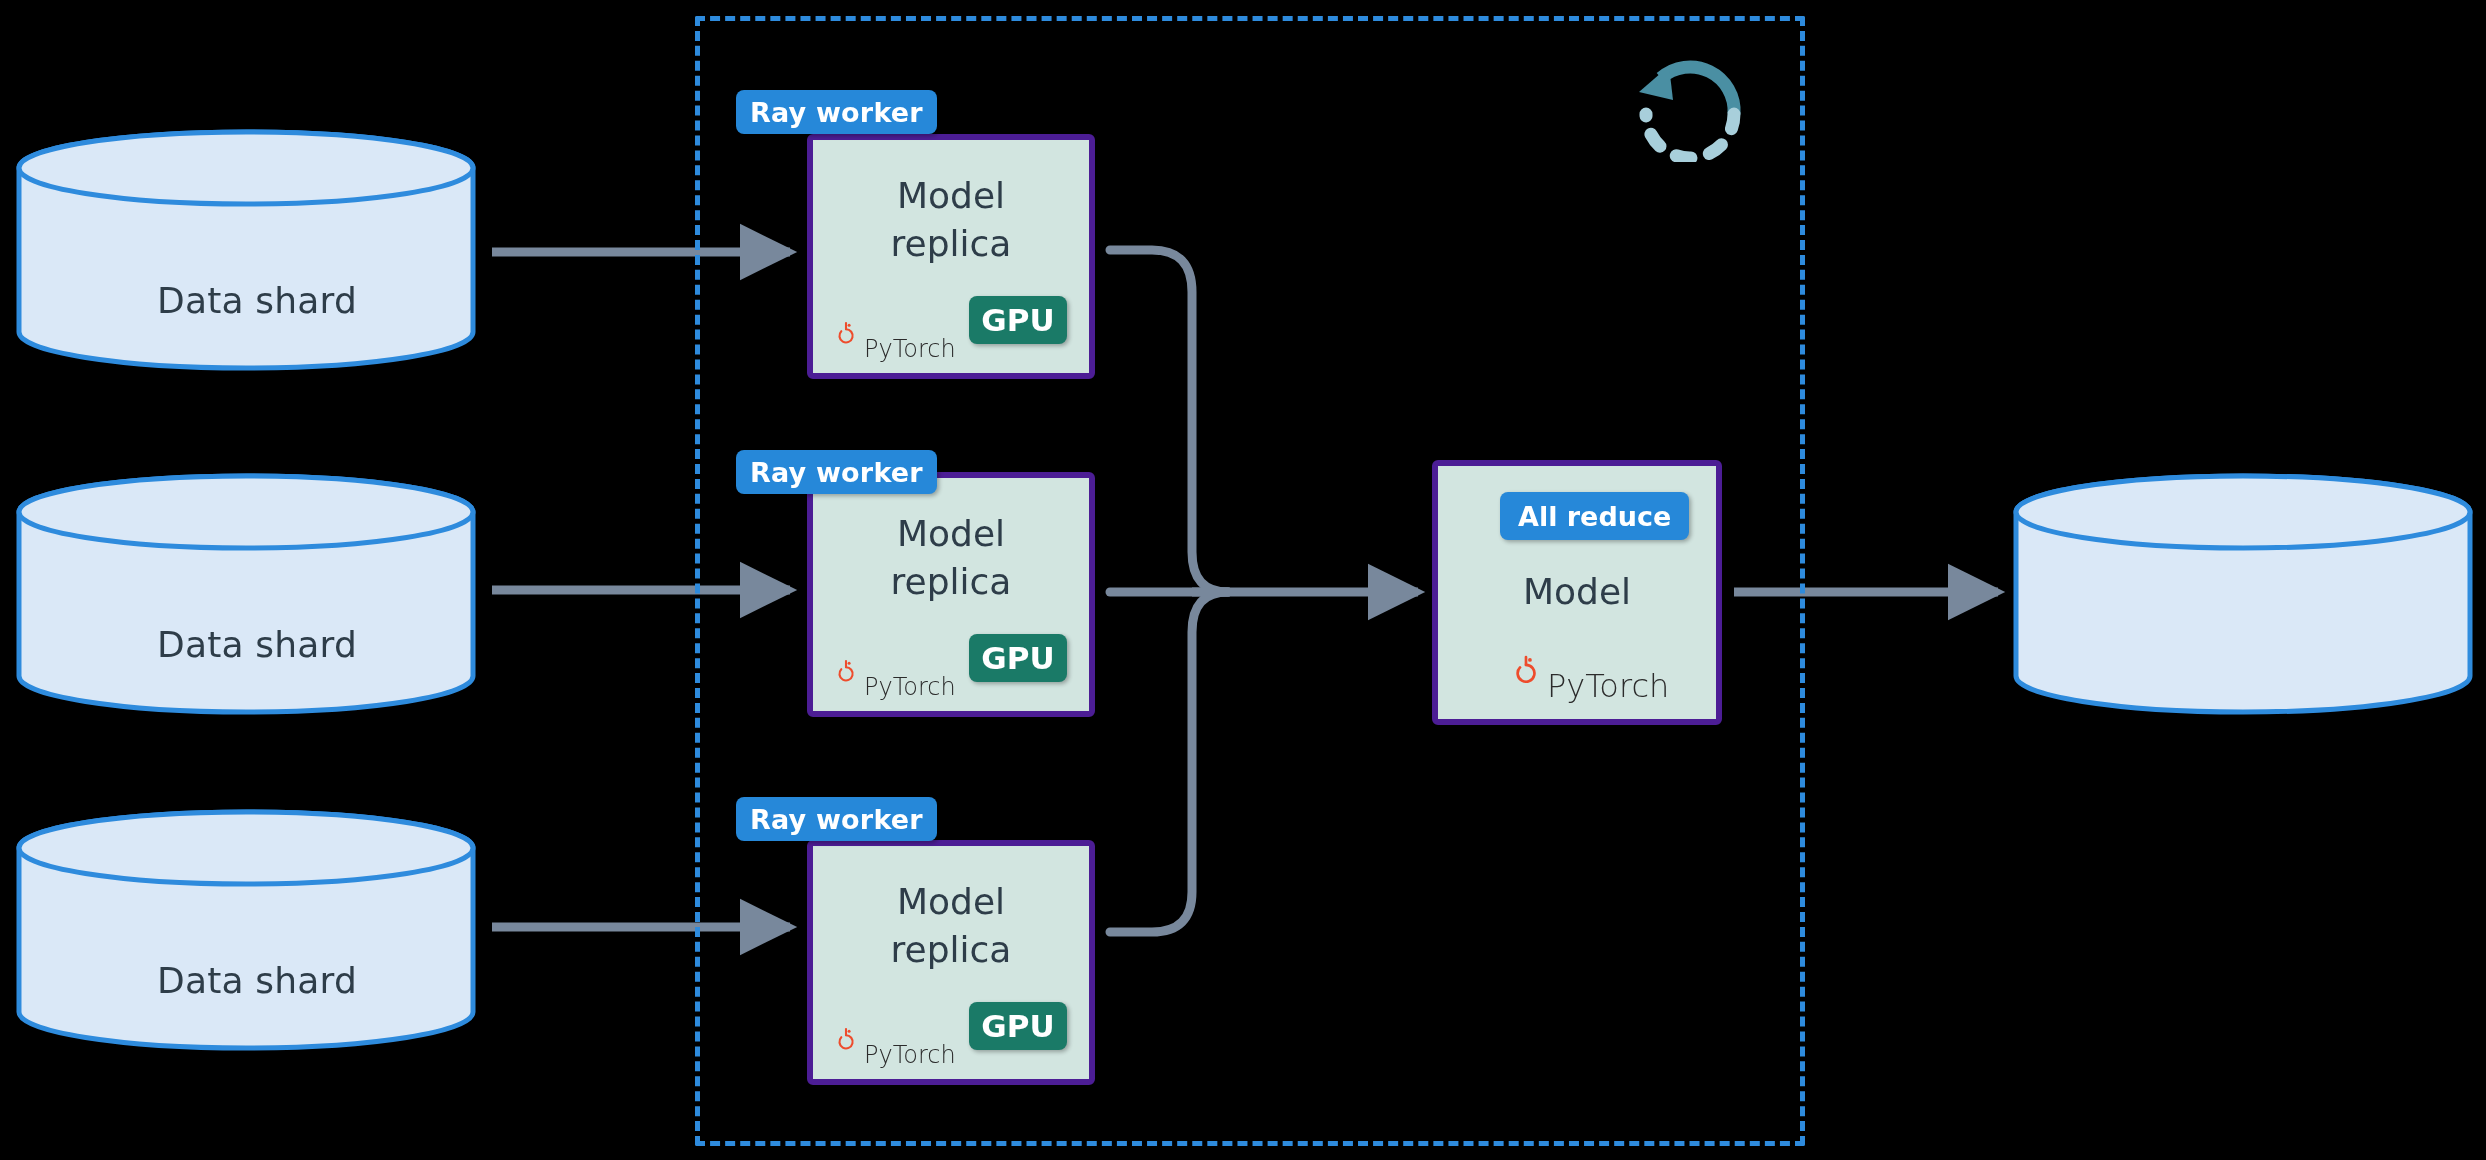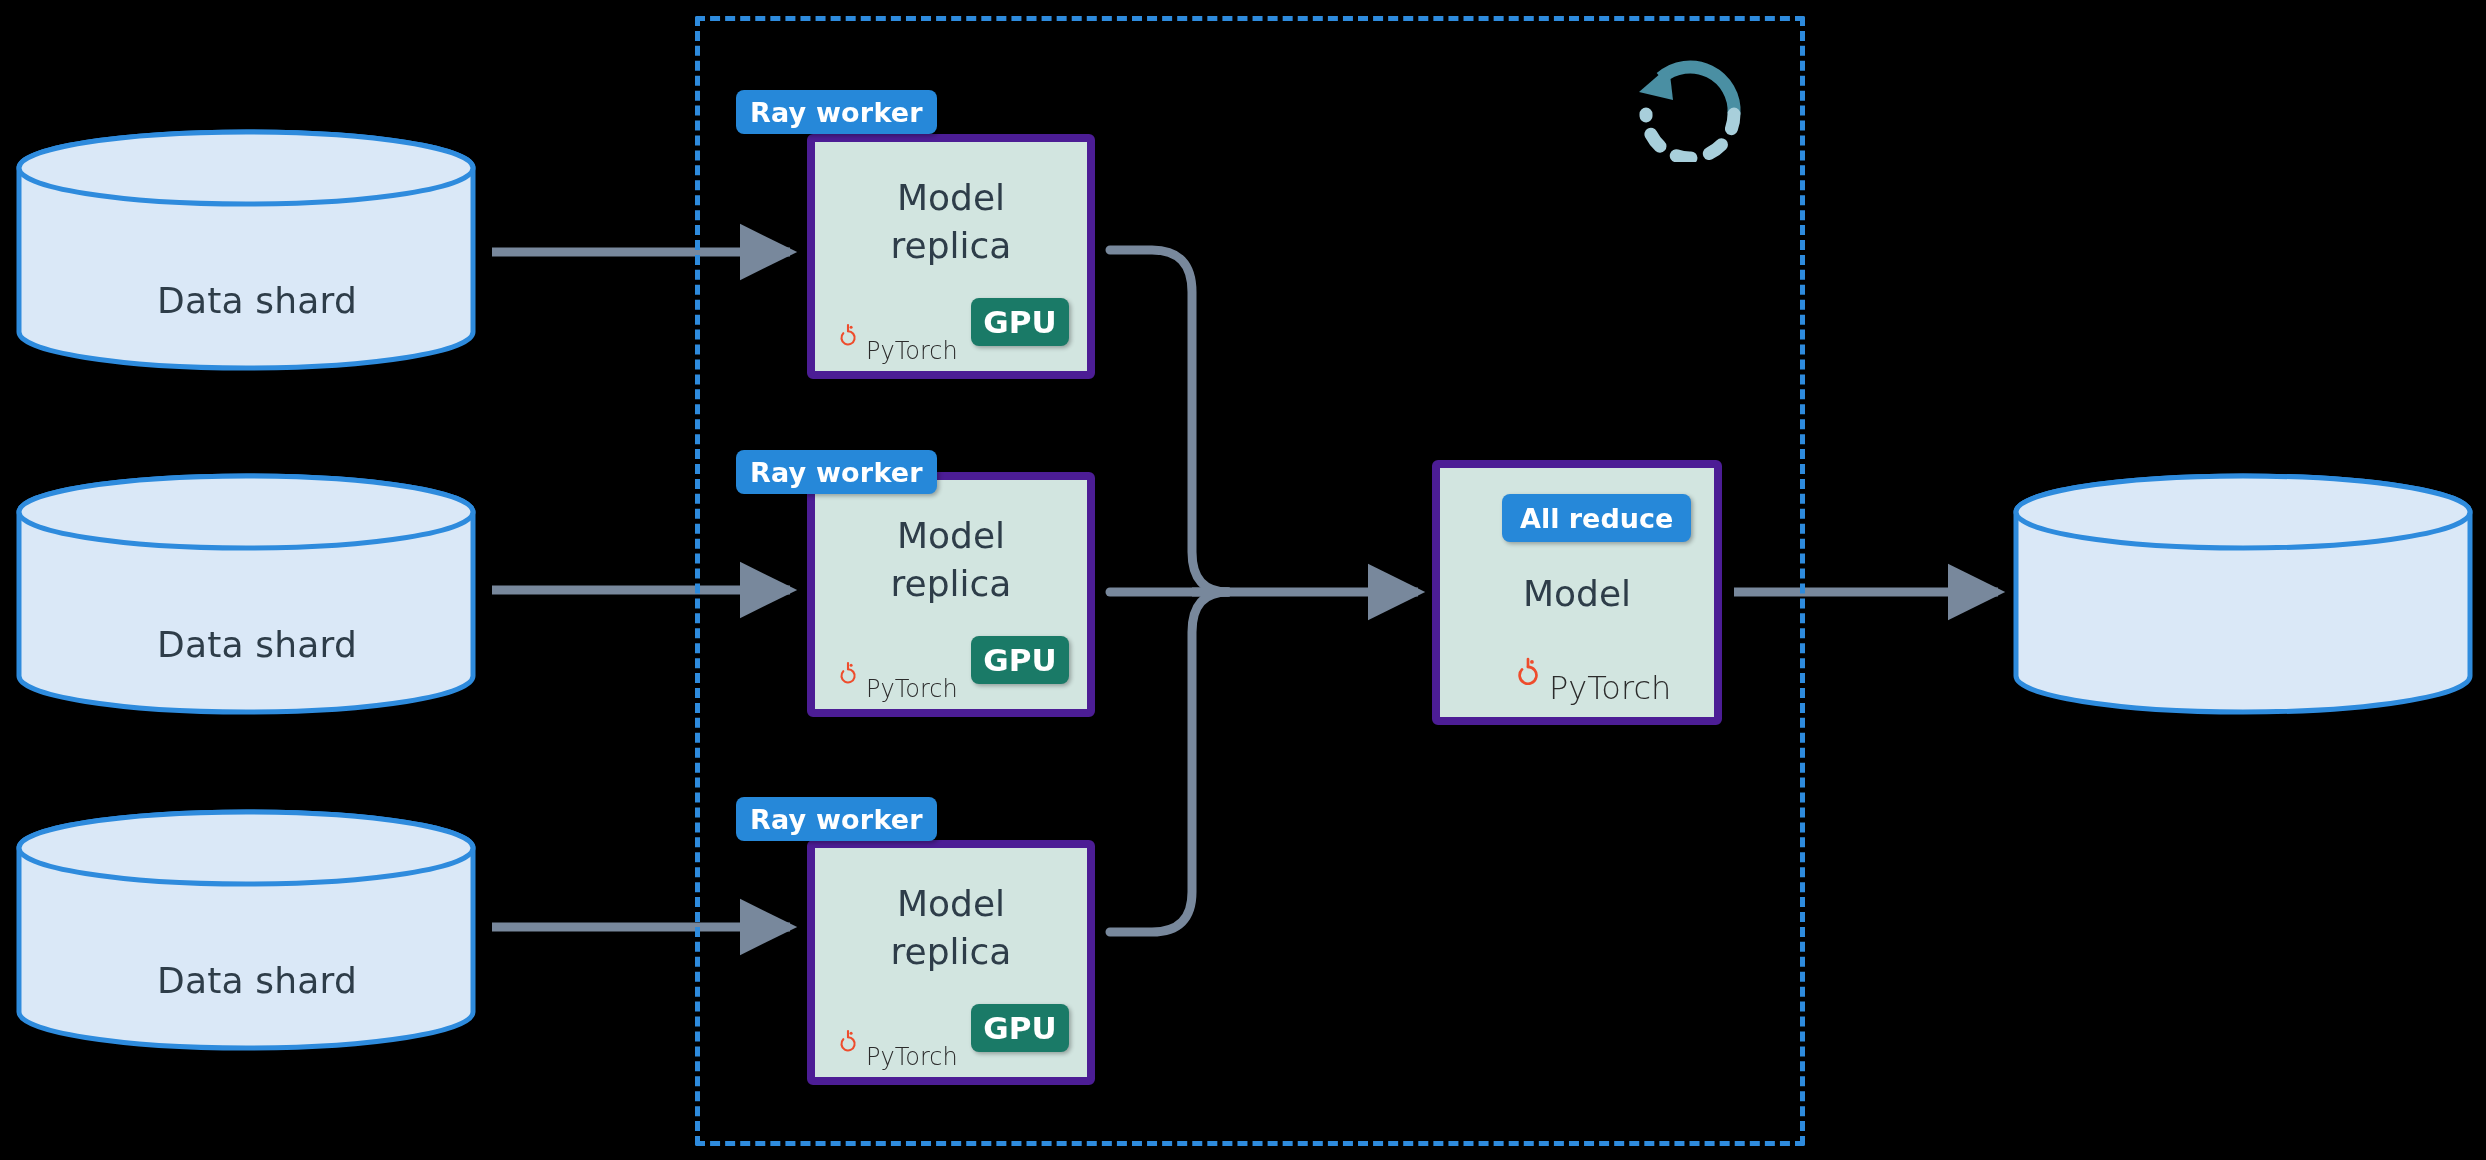--- a/index.html
+++ b/index.html
@@ -47,21 +47,21 @@
     text-align: center;
     color: #2e3d49;
     font-size: 36px;
     letter-spacing: 0.2px;
     white-space: nowrap;
   }
   
   .node-box {
     position: absolute;
     background: #d2e5e0;
-    border: 8px solid #4c1d95;
+    border: 6px solid #4c1d95;
     border-radius: 6px;
     box-sizing: border-box;
     box-shadow: 3px 3px 4px rgba(0,0,0,0.35);
   }
   .node-title {
     position: absolute;
     left: 0;
     width: 100%;
     text-align: center;
     color: #2e3d49;

